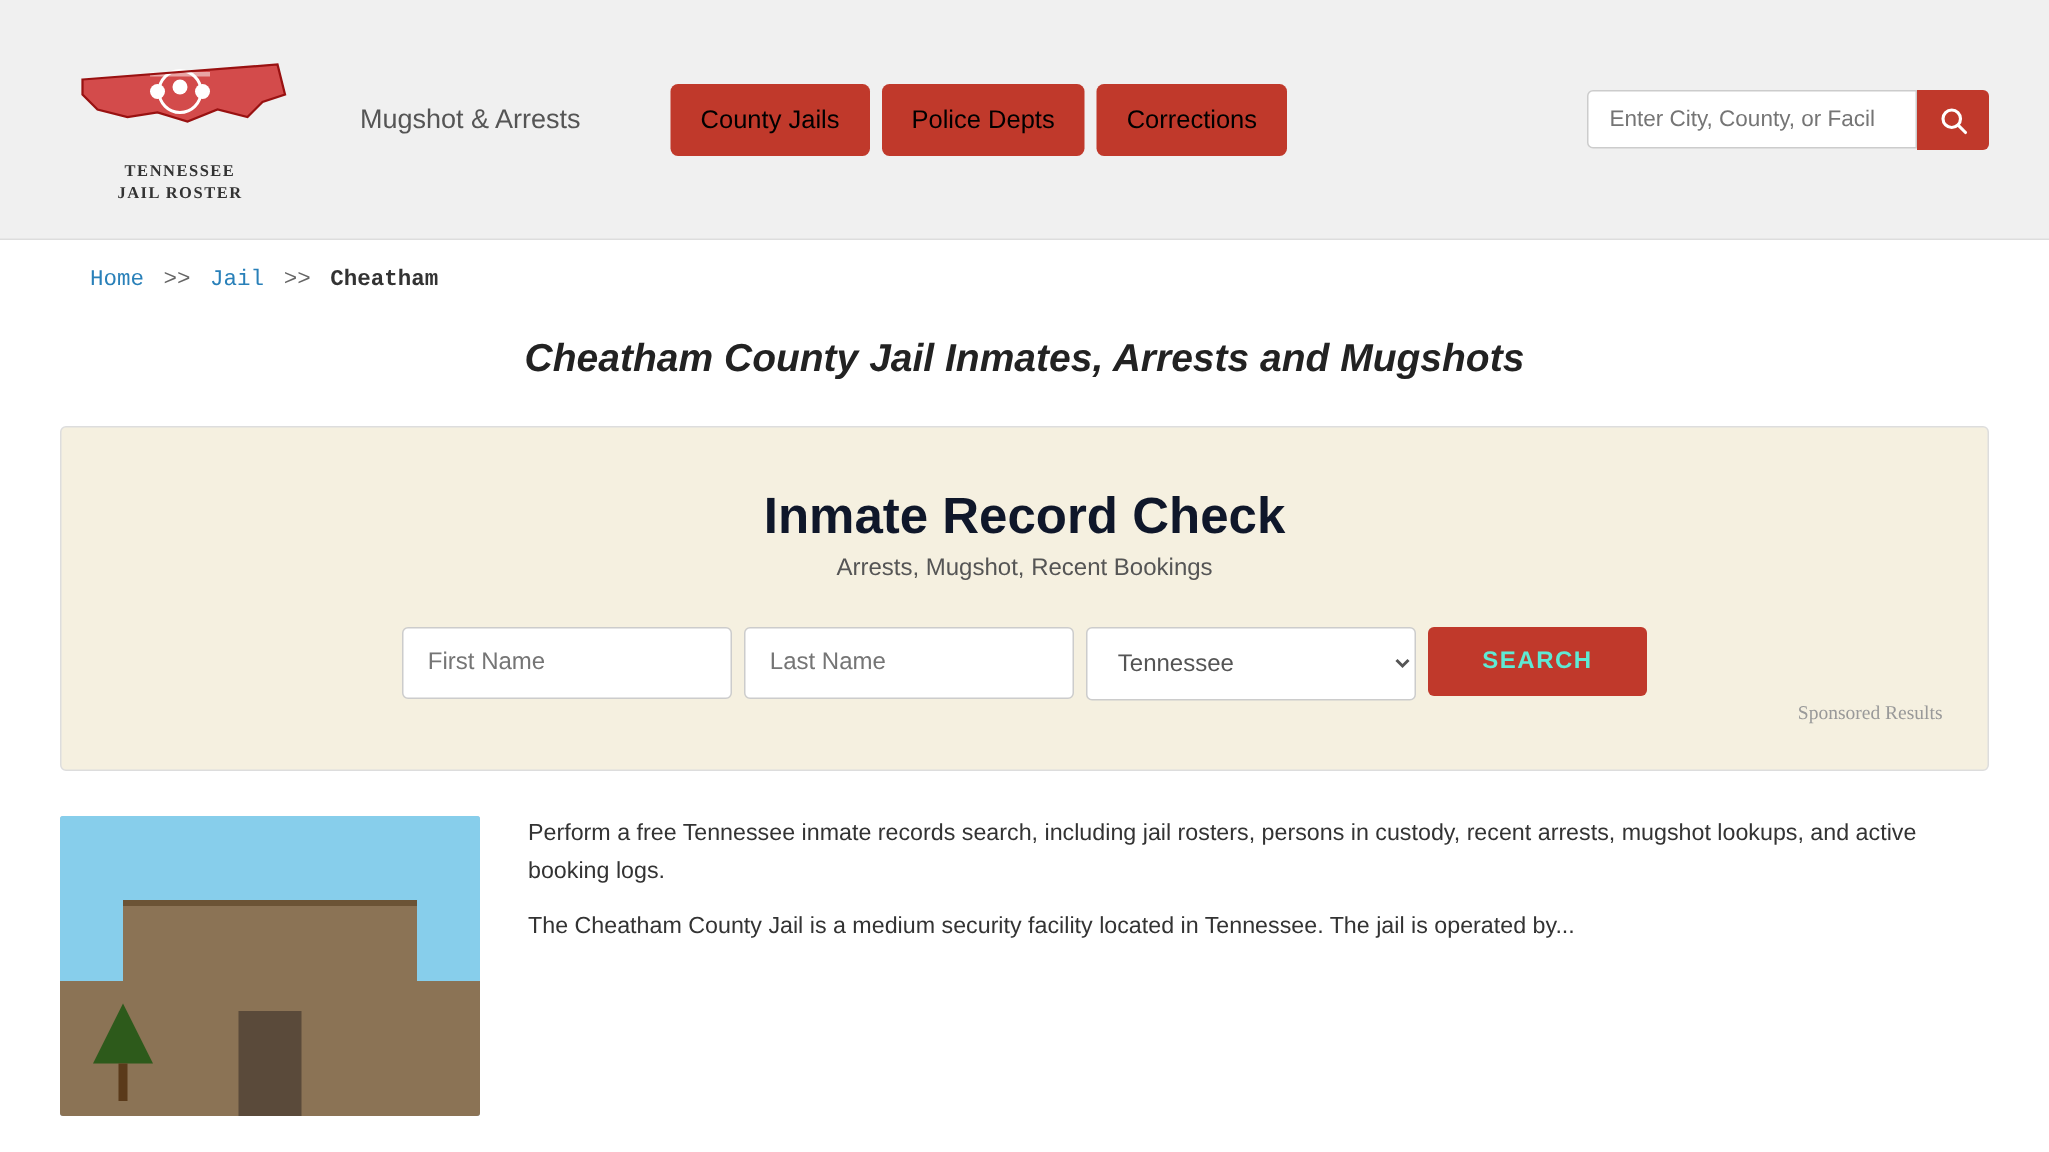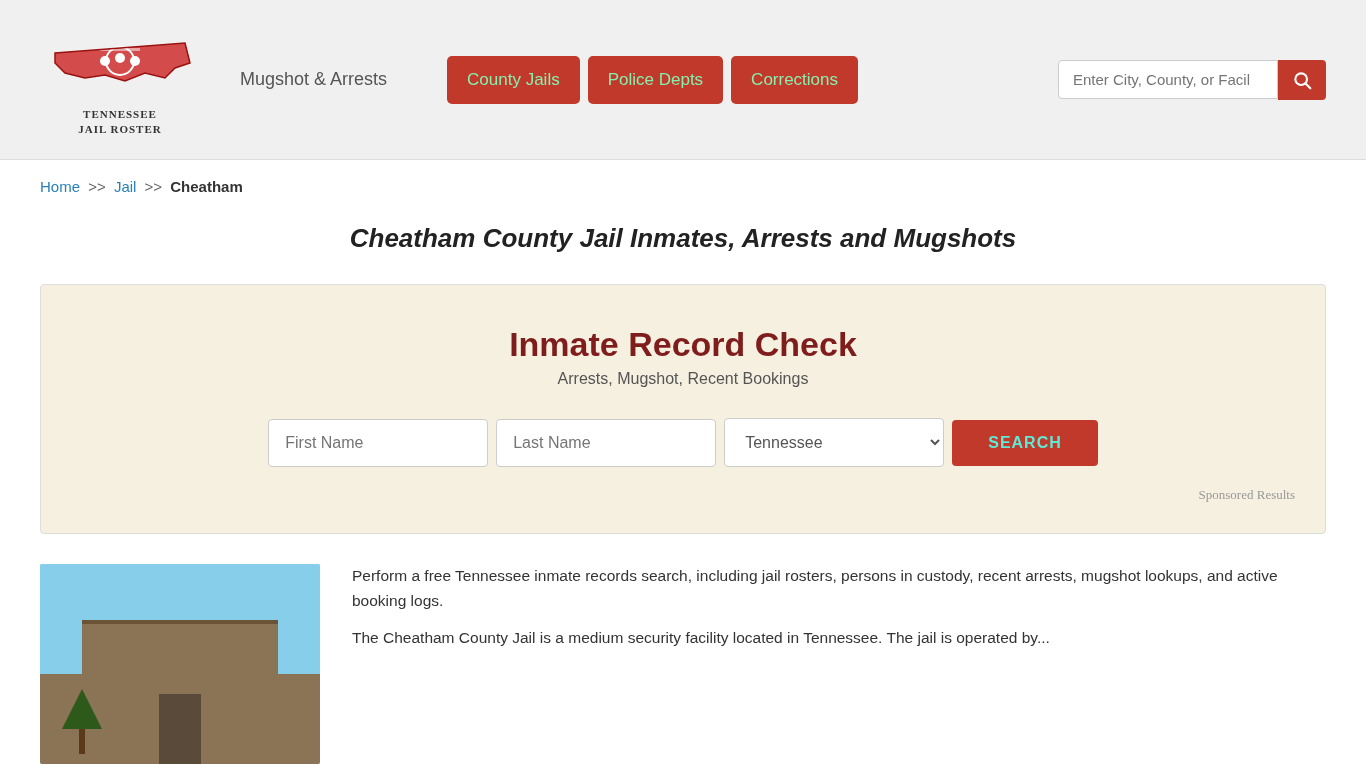--- a/index.html
+++ b/index.html
@@ -40,21 +40,21 @@
       font-family: Arial, sans-serif;
       white-space: nowrap;
     }
     .nav-buttons {
       display: flex;
       gap: 8px;
       margin-left: 20px;
     }
     .nav-btn {
       background: #c0392b;
-      color: #86efac;
+      color: #000000;
       border: none;
       border-radius: 5px;
       padding: 14px 20px;
       font-size: 17px;
       font-family: Arial, sans-serif;
       cursor: pointer;
       font-weight: 500;
       white-space: nowrap;
     }
     .search-area {
@@ -79,22 +79,22 @@
       cursor: pointer;
       border-radius: 0 4px 4px 0;
       display: flex;
       align-items: center;
       justify-content: center;
     }
     .header-search-btn svg { width: 20px; height: 20px; fill: #fff; }
 
     
     .breadcrumb {
-      padding: 18px 40px;
-      font-family: Liberation Sans, sans-serif;
+      padding: 18px 60px;
+      font-family: Liberation Mono, monospace;
       font-size: 15px;
     }
     .breadcrumb a { color: #2980b9; text-decoration: none; }
     .breadcrumb .sep { color: #666; margin: 0 4px; }
     .breadcrumb .current { font-weight: bold; color: #333; }
 
     
     .page-title {
       text-align: center;
       font-size: 26px;
@@ -110,36 +110,35 @@
       background: #f5f0e0;
       border: 1px solid #ddd;
       border-radius: 4px;
       margin: 0 40px 30px;
       padding: 40px 30px 30px;
       text-align: center;
     }
     .record-check-title {
       font-size: 34px;
       font-family: Arial, sans-serif;
-      color: #7f1d1d;
+      color: #0f172a;
       font-weight: bold;
       margin-bottom: 6px;
     }
     .record-check-subtitle {
       font-size: 16px;
       color: #555;
       font-family: Arial, sans-serif;
       margin-bottom: 30px;
     }
     .search-form {
       display: flex;
       gap: 0;
       justify-content: center;
-      align-items: center;
-      margin-bottom: 20px;
+      align-items: flex-start;
     }
     .search-form input[type="text"] {
       border: 1px solid #ccc;
       padding: 14px 16px;
       font-size: 16px;
       font-family: Arial, sans-serif;
       width: 220px;
       color: #999;
       border-radius: 4px;
       margin-right: 8px;

